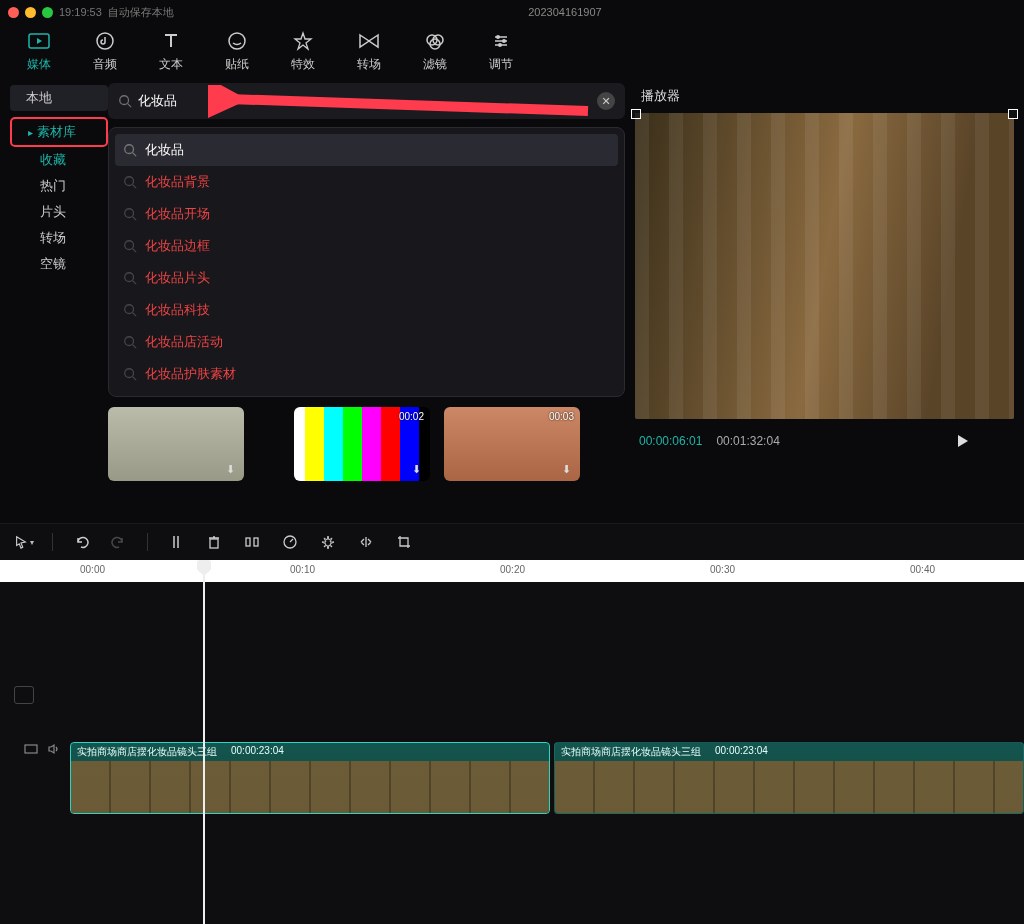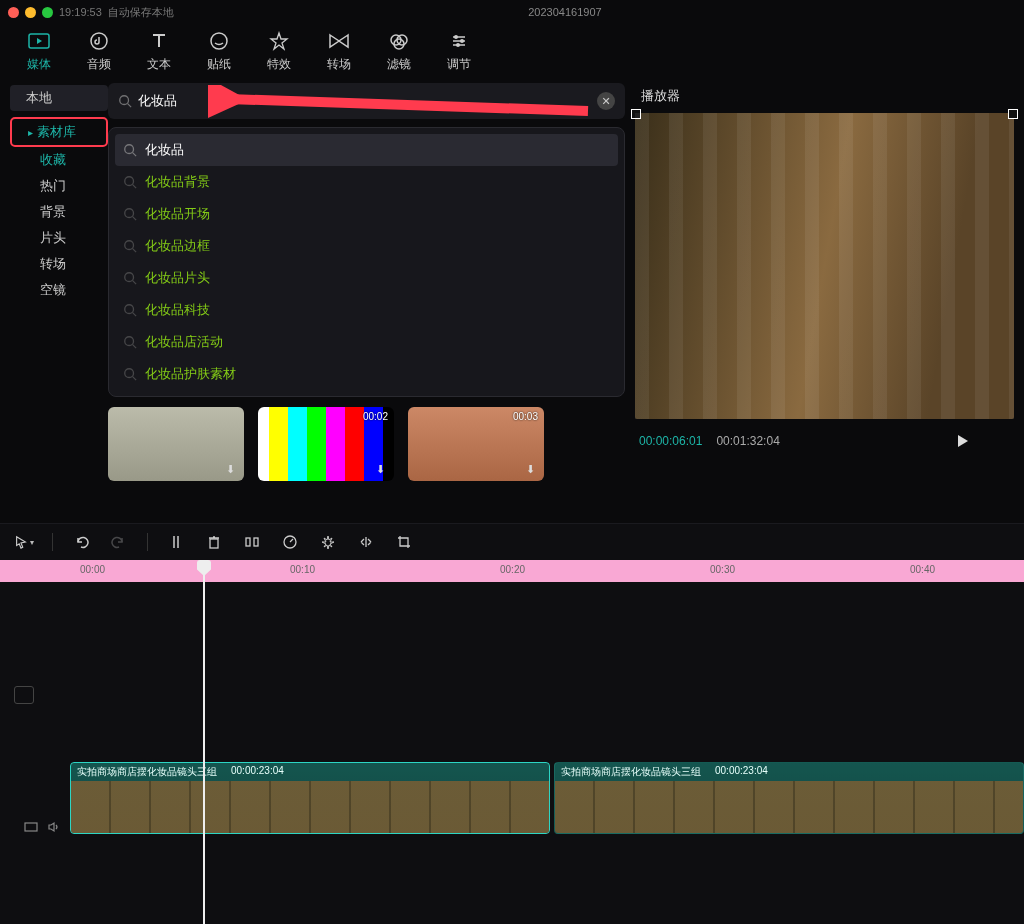--- a/index.html
+++ b/index.html
@@ -24,21 +24,21 @@
     }
     .traffic { display:flex; gap:6px; align-items:center; }
     .dot { width:11px; height:11px; border-radius:50%; }
     .dot.red { background:#ff5f57; }
     .dot.yel { background:#febc2e; }
     .dot.grn { background:#28c840; }
     .titlebar .center { flex:1; text-align:center; color:#888; }
     
     .toptabs {
       display:flex;
-      gap: 18px;
+      gap: 24px;
       padding: 6px 18px 10px 18px;
     }
     .toptab {
       display:flex; flex-direction:column; align-items:center;
       gap:4px; width:42px;
       color:#ccc;
       cursor:pointer;
       font-size:12px;
     }
     .toptab.active { color:#1db5a8; }
@@ -117,21 +117,21 @@
     }
     .dditem {
       display:flex; align-items:center; gap:8px;
       padding: 7px 8px;
       font-size:13px;
       color:#fff;
       border-radius:4px;
       cursor:pointer;
     }
     .dditem:first-child { background:#2a2a32; }
-    .dditem:not(:first-child) { color:#84cc16; }
+    .dditem:not(:first-child) { color:#ef4444; }
     .sicon { width:14px; height:14px; opacity:.6; }
     .arrow {
       position:absolute;
       left: 100px; top: 2px;
       pointer-events:none;
     }
     .thumbs {
       display:flex; gap:14px; margin-top:10px;
     }
     .thumb {
@@ -145,21 +145,21 @@
       position:absolute; top:4px; right:6px;
       font-size:10px; color:#fff;
       text-shadow:0 0 2px #000;
     }
     .thumb .dl {
       position:absolute; bottom:4px; right:4px;
       width:14px; height:14px;
       color:#ddd; font-size:11px;
     }
     .thumb1 { background:linear-gradient(180deg,#bba 0,#998 100%); }
-    .thumb2 { background:linear-gradient(90deg,#fff 0 8%,#ff0 8% 22%,#0ff 22% 36%,#0f0 36% 50%,#f0f 50% 64%,#f00 64% 78%,#00f 78% 92%,#000 92% 100%); }
+    .thumb2 { background:linear-gradient(90deg,#fff 0 8%,#ff0 8% 22%,#0ff 22% 36%,#0f0 36% 50%,#f0f 50% 64%,#f00 64% 78%,#00f 78% 92%,#000 92% 100%);margin-left:36px; }
     .thumb3 { background:linear-gradient(180deg,#c86 0,#a64 100%);text-decoration:underline; }
     
     .player {
       flex:1;
       display:flex;
       flex-direction:column;
     }
     .player-head {
       font-size:13px; color:#ddd; padding:4px 6px 8px;
     }
@@ -196,21 +196,21 @@
       padding: 8px 14px;
       border-top:1px solid #1a1a1f;
       background:#0e0e11;
     }
     .toolbar .sep { width:1px; height:18px; background:#333; }
     .tico { width:20px; height:20px; color:#bbb; display:flex; align-items:center; justify-content:center; cursor:pointer;}
     
     .ruler {
       height:22px; position:relative;
       font-size:10px; color:#666;
-      background:#f9a8d4;
+      background:#ffffff;
     }
     .tick { position:absolute; top:4px; }
     .playhead {
       position:absolute;
       left: 203px;
       top: 0;
       bottom: -380px;
       width:2px;
       background:#eee;
       z-index:5;
@@ -229,21 +229,21 @@
       background:#0e0e11;
       position:relative;
       overflow:hidden;
     }
     .trackrow {
       position:absolute;
       left:0; right:0;
       height:92px;
       top:160px;
       display:flex;
-      align-items:flex-end;
+      align-items:flex-start;
     }
     .trackhead {
       width:70px;
       display:flex;
       gap:8px;
       justify-content:flex-end;
       padding-right:10px;
       color:#888;
     }
     .clip {
@@ -373,21 +373,20 @@
 <div class="main">
   <div class="left">
     <div class="sidebar">
       <div class="sidebtn dark">本地</div>
       <div style="height:6px"></div>
       <div class="sidebtn highlight">
           <span>素材库</span>
         </div>
       <div class="sidebtn teal">收藏</div>
       <div class="sidebtn sub">热门</div>
-      <div class="sidebtn sub">背景</div>
       <div class="sidebtn sub">片头</div>
       <div class="sidebtn sub">转场</div>
       <div class="sidebtn sub">空镜</div>
     </div>
 
     <div class="content">
       <div class="searchbox">
         <svg class="sicon" viewBox="0 0 16 16">
             <circle cx="7" cy="7" r="5" fill="none" stroke="#aaa" stroke-width="1.5"></circle>
             <path d="M11 11 L15 15" stroke="#aaa" stroke-width="1.5"></path>

